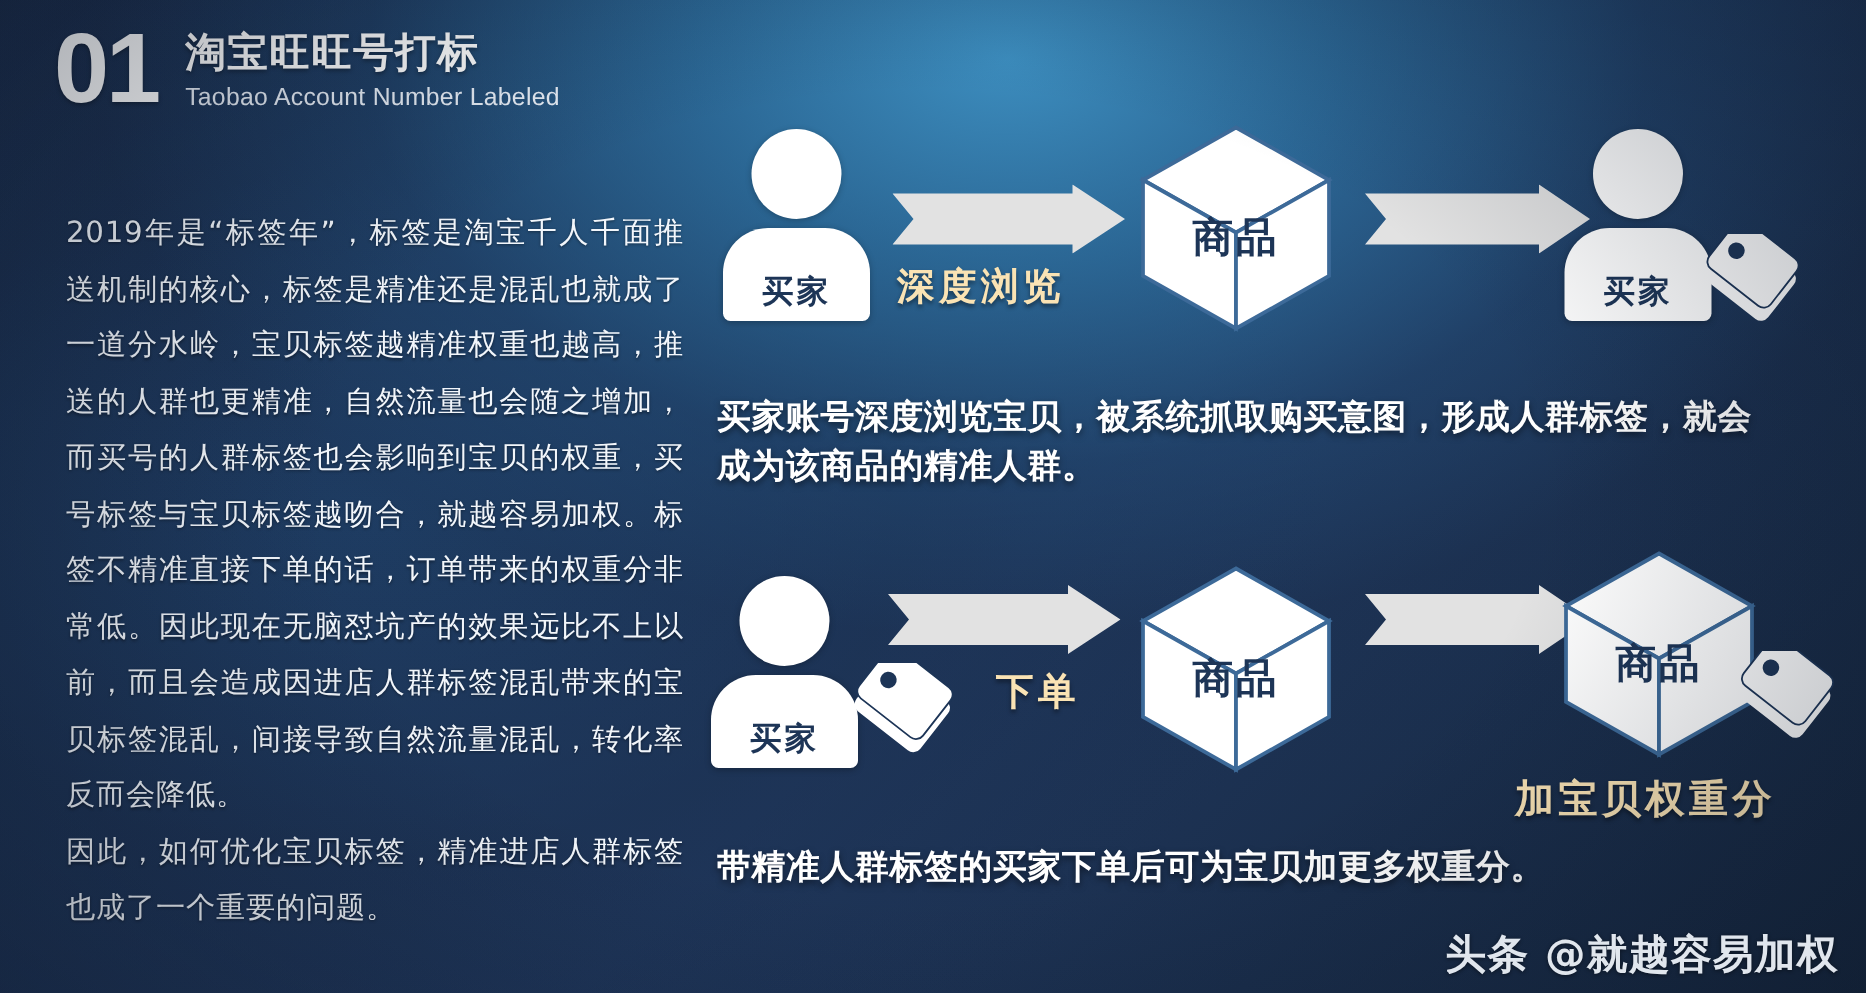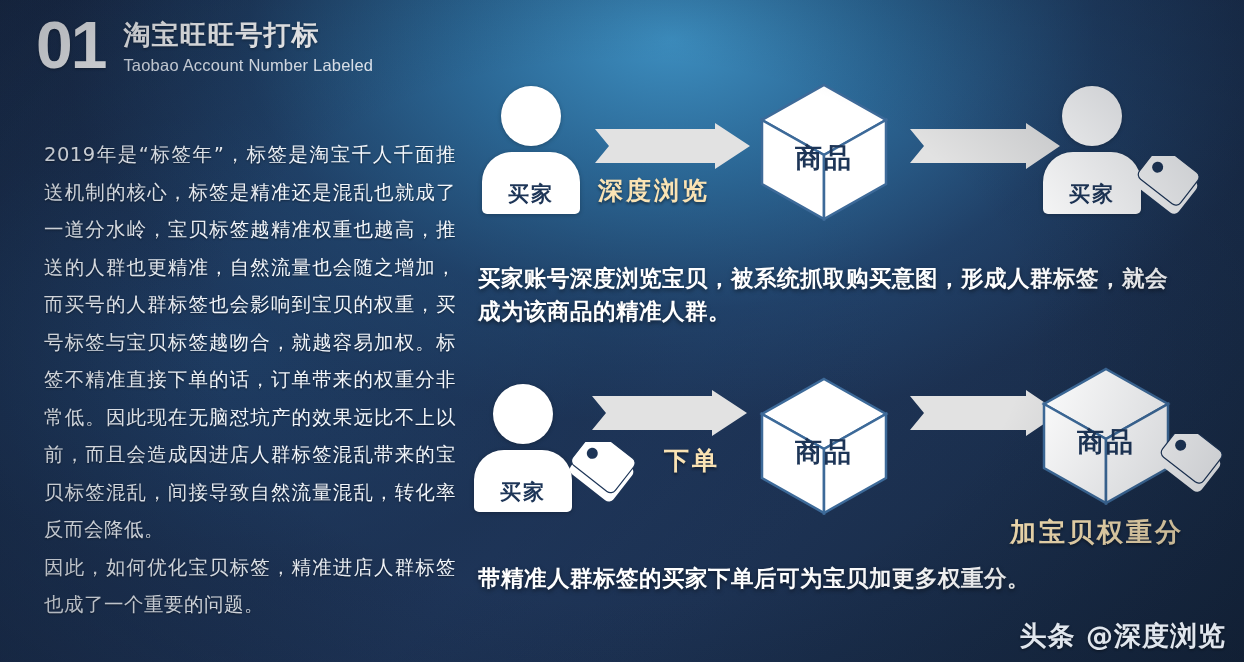--- a/index.html
+++ b/index.html
@@ -251,15 +251,15 @@
           <circle cx="12" cy="24" r="5.5" fill="#1d3557"></circle>
         </g>
       </svg>
     </div>
 
     <div class="goldlabel" style="left:540px; top:143px; font-size:26px;">加宝贝权重分</div>
   </div>
 
   <div class="caption" id="cap2">带精准人群标签的买家下单后可为宝贝加更多权重分。</div>
 
-  <div class="watermark">头条 @深度浏览</div>
+  <div class="watermark">头条 @就越容易加权</div>
 
 </div>
 
 </body></html>

